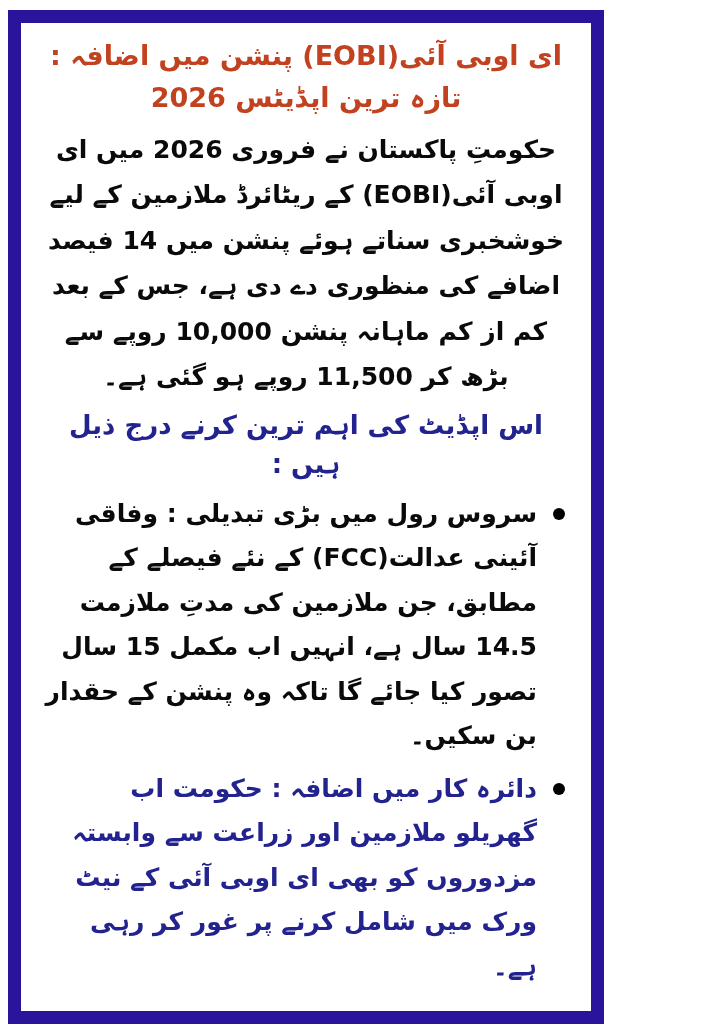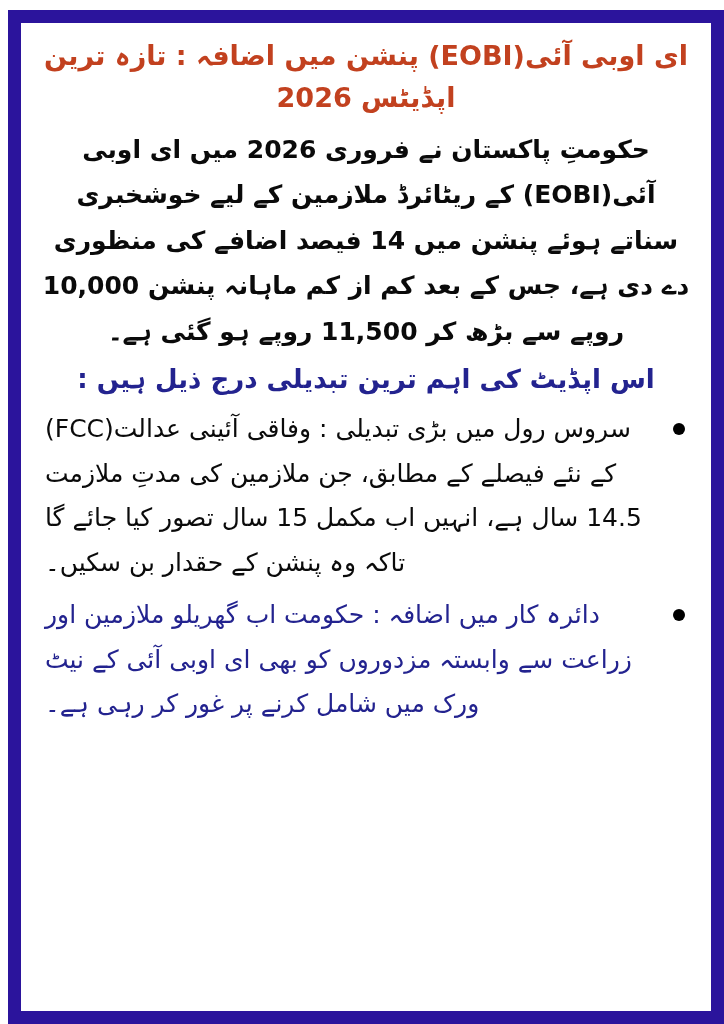--- a/index.html
+++ b/index.html
@@ -12,21 +12,21 @@
   *{ box-sizing:border-box; }
   html,body{ margin:0; padding:0; }
   body{
     width:724px; height:1024px;
     background:#ffffff;
     font-family:"DejaVu Sans", sans-serif;
     overflow:hidden;
   }
   .page{
     position:relative;
-    width:724px; height:1024px;
+    width:604px; height:1024px;
     background:#ffffff;
   }
   .frame{
     position:absolute;
     top:10px; left:8px; right:0; bottom:0;
     border:13px solid var(--frame);
     background:#ffffff;
     padding:8px 20px 6px 20px;
     direction:rtl;
     text-align:center;
@@ -56,24 +56,24 @@
   .bullets{
     list-style:none;
     margin:0;
     padding:0;
   }
   .bullet{
     position:relative;
     margin:0 0 8px 0;
     padding:0 34px 0 4px;
     font-size:25px;
-    font-weight:normal;
+    font-weight:bold;
     color:var(--body);
     line-height:1.78;
-    text-align:left;
+    text-align:right;
   }
   .bullet .dot{
     position:absolute;
     right:6px;
     top:16px;
     width:12px; height:12px;
     border-radius:50%;
     background:#000000;
   }
   .bullet.accent .bullet-text{
@@ -83,21 +83,21 @@
 </head>
 <body>
 
 <div class="page">
   <div class="frame">
 
     <h1 class="title">ای اوبی آئی(EOBI) پنشن میں اضافہ : تازہ ترین اپڈیٹس 2026</h1>
 
     <p class="intro">حکومتِ پاکستان نے فروری 2026 میں ای اوبی آئی(EOBI) کے ریٹائرڈ ملازمین کے لیے خوشخبری سناتے ہوئے پنشن میں 14 فیصد اضافے کی منظوری دے دی ہے، جس کے بعد کم از کم ماہانہ پنشن 10,000 روپے سے بڑھ کر 11,500 روپے ہو گئی ہے۔</p>
 
-    <h2 class="heading">اس اپڈیٹ کی اہم ترین تبدیلی درج ذیل ہیں :</h2>
+    <h2 class="heading">اس اپڈیٹ کی اہم ترین کرنے درج ذیل ہیں :</h2>
 
     <ul class="bullets">
       <li class="bullet">
         <span class="dot"></span>
         <span class="bullet-text">سروس رول میں بڑی تبدیلی : وفاقی آئینی عدالت(FCC) کے نئے فیصلے کے مطابق، جن ملازمین کی مدتِ ملازمت 14.5 سال ہے، انہیں اب مکمل 15 سال تصور کیا جائے گا تاکہ وہ پنشن کے حقدار بن سکیں۔</span>
       </li>
       <li class="bullet accent">
         <span class="dot"></span>
         <span class="bullet-text">دائرہ کار میں اضافہ : حکومت اب گھریلو ملازمین اور زراعت سے وابستہ مزدوروں کو بھی ای اوبی آئی کے نیٹ ورک میں شامل کرنے پر غور کر رہی ہے۔</span>
       </li>

